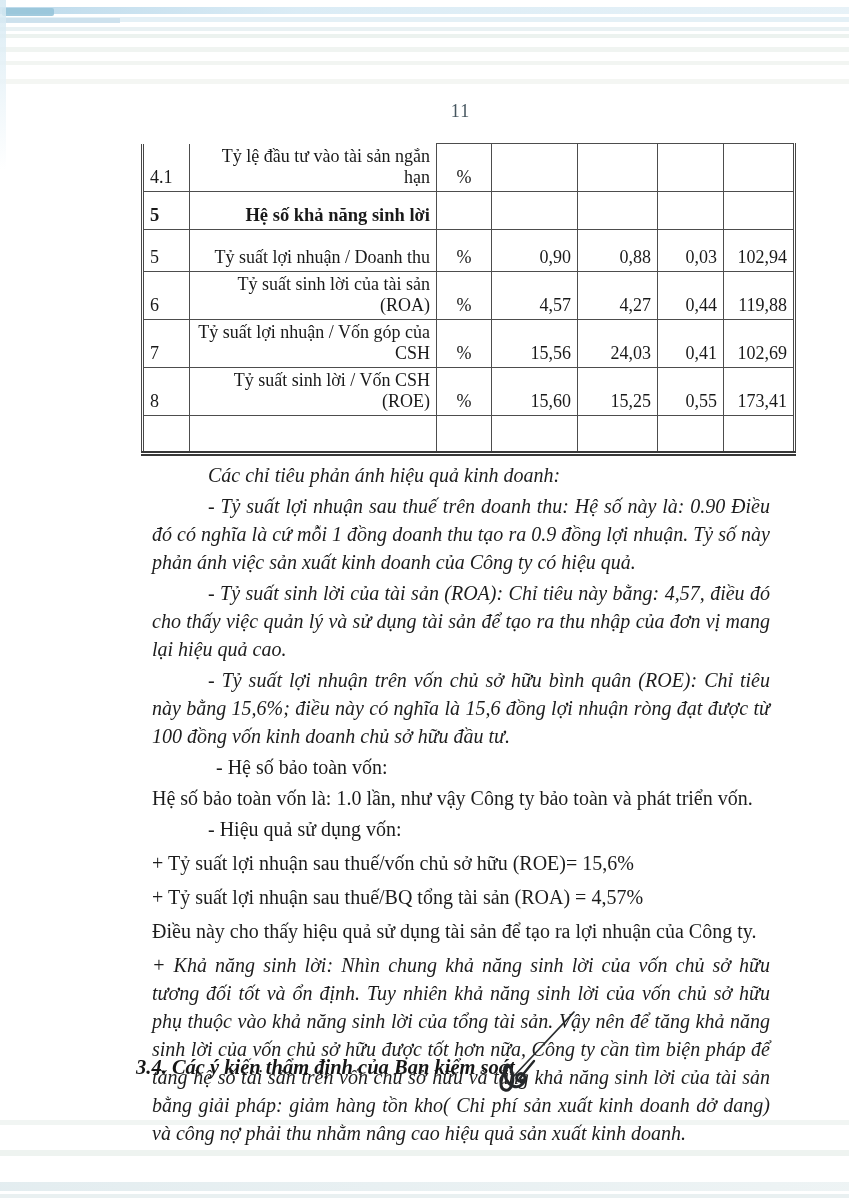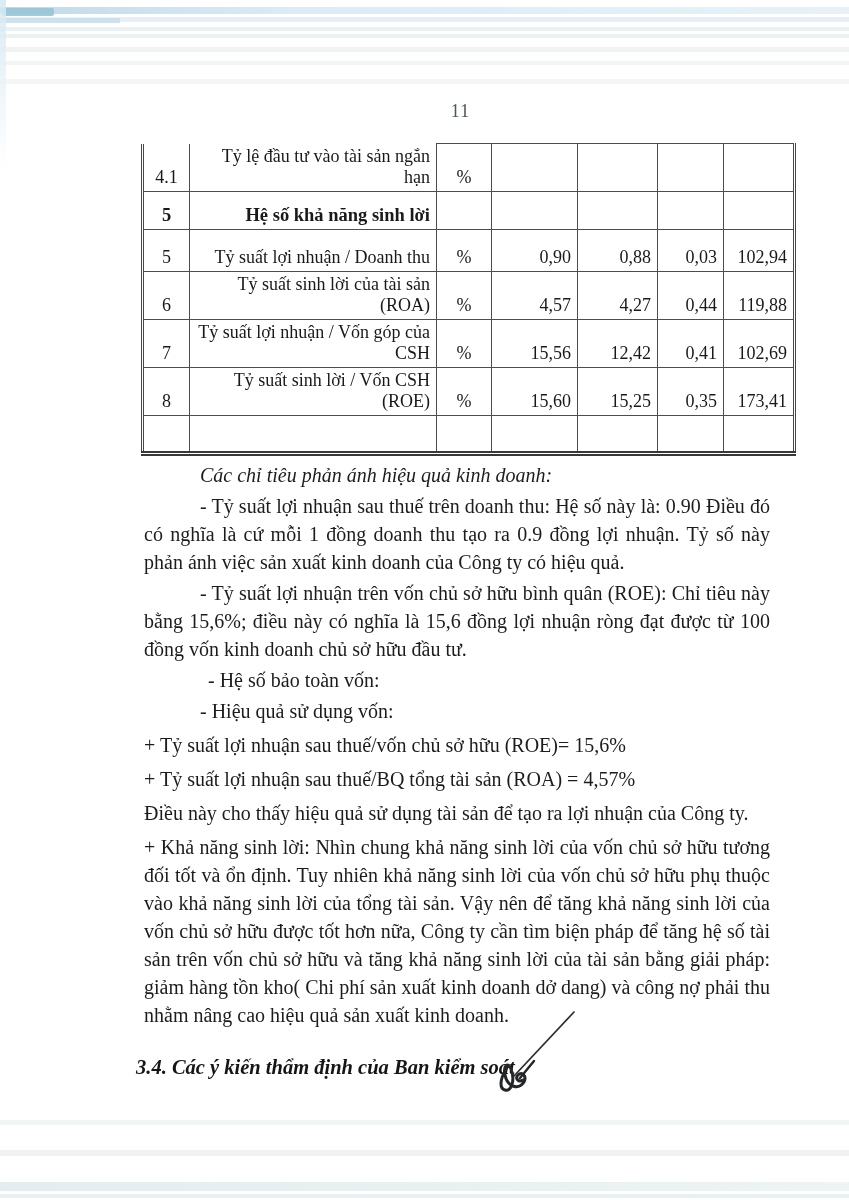--- a/index.html
+++ b/index.html
@@ -41,35 +41,35 @@
     border:1.4px solid #4d4d4d;vertical-align:bottom;
     padding:2px 6px 3px;overflow:hidden;line-height:21px;
   }
   
   table.ratios tr:first-child td{border-top:none;}
   table.ratios tr:first-child td.c-unit,
   table.ratios tr:first-child td.c-num{border-top:1.4px solid #4d4d4d;}
   tr.r1 td{height:34px;} tr.r2 td{height:32px;} tr.r3 td{height:32px;}
   tr.r4 td{height:36px;} tr.r5 td{height:33px;} tr.r6 td{height:42px;}
   tr.r7 td{height:36px;} tr.r8 td{height:30px;}
-  .c-no{text-align:center;}
+  .c-no{text-align:left;}
   .c-label{text-align:right;padding-left:9px;}
   .c-unit{text-align:center;}
   .c-num{text-align:right;padding-right:9px;}
   tr.bold-row td{font-weight:bold;font-size:18.5px;}
   
   .content{
     position:absolute;left:136px;top:461px;width:634px;
     font-size:20px;line-height:28px;color:#1c1c1c;
   }
-  .content p{margin:0 0 3px 8px;}
+  .content p{margin:0 0 3px 16px;}
   .p-italic{font-style:italic;}
   .p-indent{text-indent:56px;}
   .p-indent2{text-indent:64px;}
-  .p-just{text-align:justify;}
+  .p-just{text-align:justify;font-style:italic;}
   .mt-s{margin-top:3px !important;}
   .mt-m{margin-top:6px !important;}
   .footer-heading{
     position:absolute;left:136px;top:1056px;width:500px;
     font-weight:bold;font-style:italic;font-size:20.5px;color:#151515;
   }
   .signature{position:absolute;left:492px;top:1004px;}
 </style>
 </head>
 <body>
@@ -138,50 +138,52 @@
           <td class="c-num">4,57</td>
           <td class="c-num">4,27</td>
           <td class="c-num">0,44</td>
           <td class="c-num">119,88</td>
         </tr>
         <tr class="r6">
           <td class="c-no">7</td>
           <td class="c-label">Tỷ suất lợi nhuận / Vốn góp của CSH</td>
           <td class="c-unit">%</td>
           <td class="c-num">15,56</td>
-          <td class="c-num">12,42</td>
+          <td class="c-num">24,03</td>
           <td class="c-num">0,41</td>
           <td class="c-num">102,69</td>
         </tr>
         <tr class="r7">
           <td class="c-no">8</td>
           <td class="c-label">Tỷ suất sinh lời / Vốn CSH (ROE)</td>
           <td class="c-unit">%</td>
           <td class="c-num">15,60</td>
           <td class="c-num">15,25</td>
-          <td class="c-num">0,35</td>
+          <td class="c-num">0,55</td>
           <td class="c-num">173,41</td>
         </tr>
         <tr class="r8">
           <td class="c-no"></td>
           <td class="c-label"></td>
           <td class="c-unit"></td>
           <td class="c-num"></td>
           <td class="c-num"></td>
           <td class="c-num"></td>
           <td class="c-num"></td>
         </tr>
       </tbody>
   </table>
 
   <div class="content" id="paragraphs">
       <p class="p-italic p-indent">Các chỉ tiêu phản ánh hiệu quả kinh doanh:</p>
       <p class="p-indent p-just mt-s">- Tỷ suất lợi nhuận sau thuế trên doanh thu: Hệ số này là: 0.90 Điều đó có nghĩa là cứ mỗi 1 đồng doanh thu tạo ra 0.9 đồng lợi nhuận. Tỷ số này phản ánh việc sản xuất kinh doanh của Công ty có hiệu quả.</p>
+      <p class="p-indent p-just mt-s">- Tỷ suất sinh lời của tài sản (ROA): Chỉ tiêu này bằng: 4,57, điều đó cho thấy việc quản lý và sử dụng tài sản để tạo ra thu nhập của đơn vị mang lại hiệu quả cao.</p>
       <p class="p-indent p-just mt-s">- Tỷ suất lợi nhuận trên vốn chủ sở hữu bình quân (ROE): Chỉ tiêu này bằng 15,6%; điều này có nghĩa là 15,6 đồng lợi nhuận ròng đạt được từ 100 đồng vốn kinh doanh chủ sở hữu đầu tư.</p>
       <p class="p-indent2 mt-s">- Hệ số bảo toàn vốn:</p>
+      <p class="">Hệ số bảo toàn vốn là: 1.0 lần, như vậy Công ty bảo toàn và phát triển vốn.</p>
       <p class="p-indent mt-s">- Hiệu quả sử dụng vốn:</p>
       <p class="mt-m">+ Tỷ suất lợi nhuận sau thuế/vốn chủ sở hữu (ROE)= 15,6%</p>
       <p class="mt-m">+ Tỷ suất lợi nhuận sau thuế/BQ tổng tài sản (ROA) = 4,57%</p>
       <p class="mt-m">Điều này cho thấy hiệu quả sử dụng tài sản để tạo ra lợi nhuận của Công ty.</p>
       <p class="p-just mt-m">+ Khả năng sinh lời: Nhìn chung khả năng sinh lời của vốn chủ sở hữu tương đối tốt và ổn định. Tuy nhiên khả năng sinh lời của vốn chủ sở hữu phụ thuộc vào khả năng sinh lời của tổng tài sản. Vậy nên để tăng khả năng sinh lời của vốn chủ sở hữu được tốt hơn nữa, Công ty cần tìm biện pháp để tăng hệ số tài sản trên vốn chủ sở hữu và tăng khả năng sinh lời của tài sản bằng giải pháp: giảm hàng tồn kho( Chi phí sản xuất kinh doanh dở dang) và công nợ phải thu nhằm nâng cao hiệu quả sản xuất kinh doanh.</p>
     </div>
 
   <div class="footer-heading">3.4. Các ý kiến thẩm định của Ban kiểm soát</div>
 
   <svg class="signature" width="96" height="96" viewBox="0 0 96 96">

